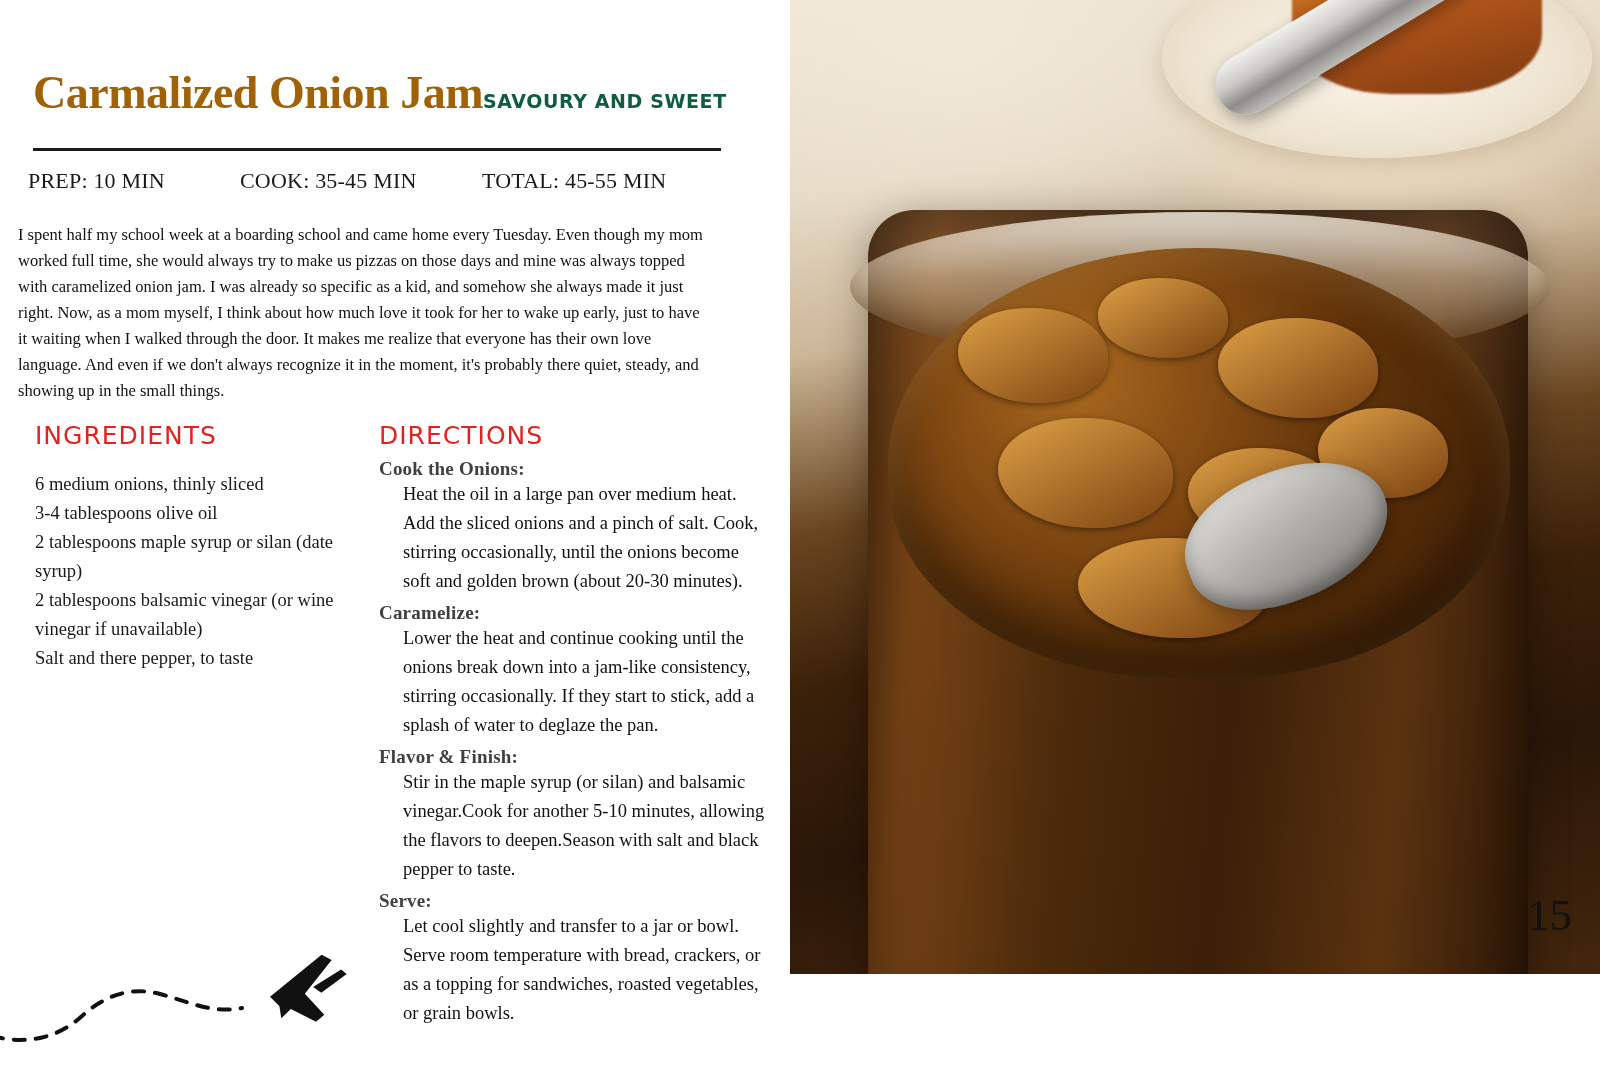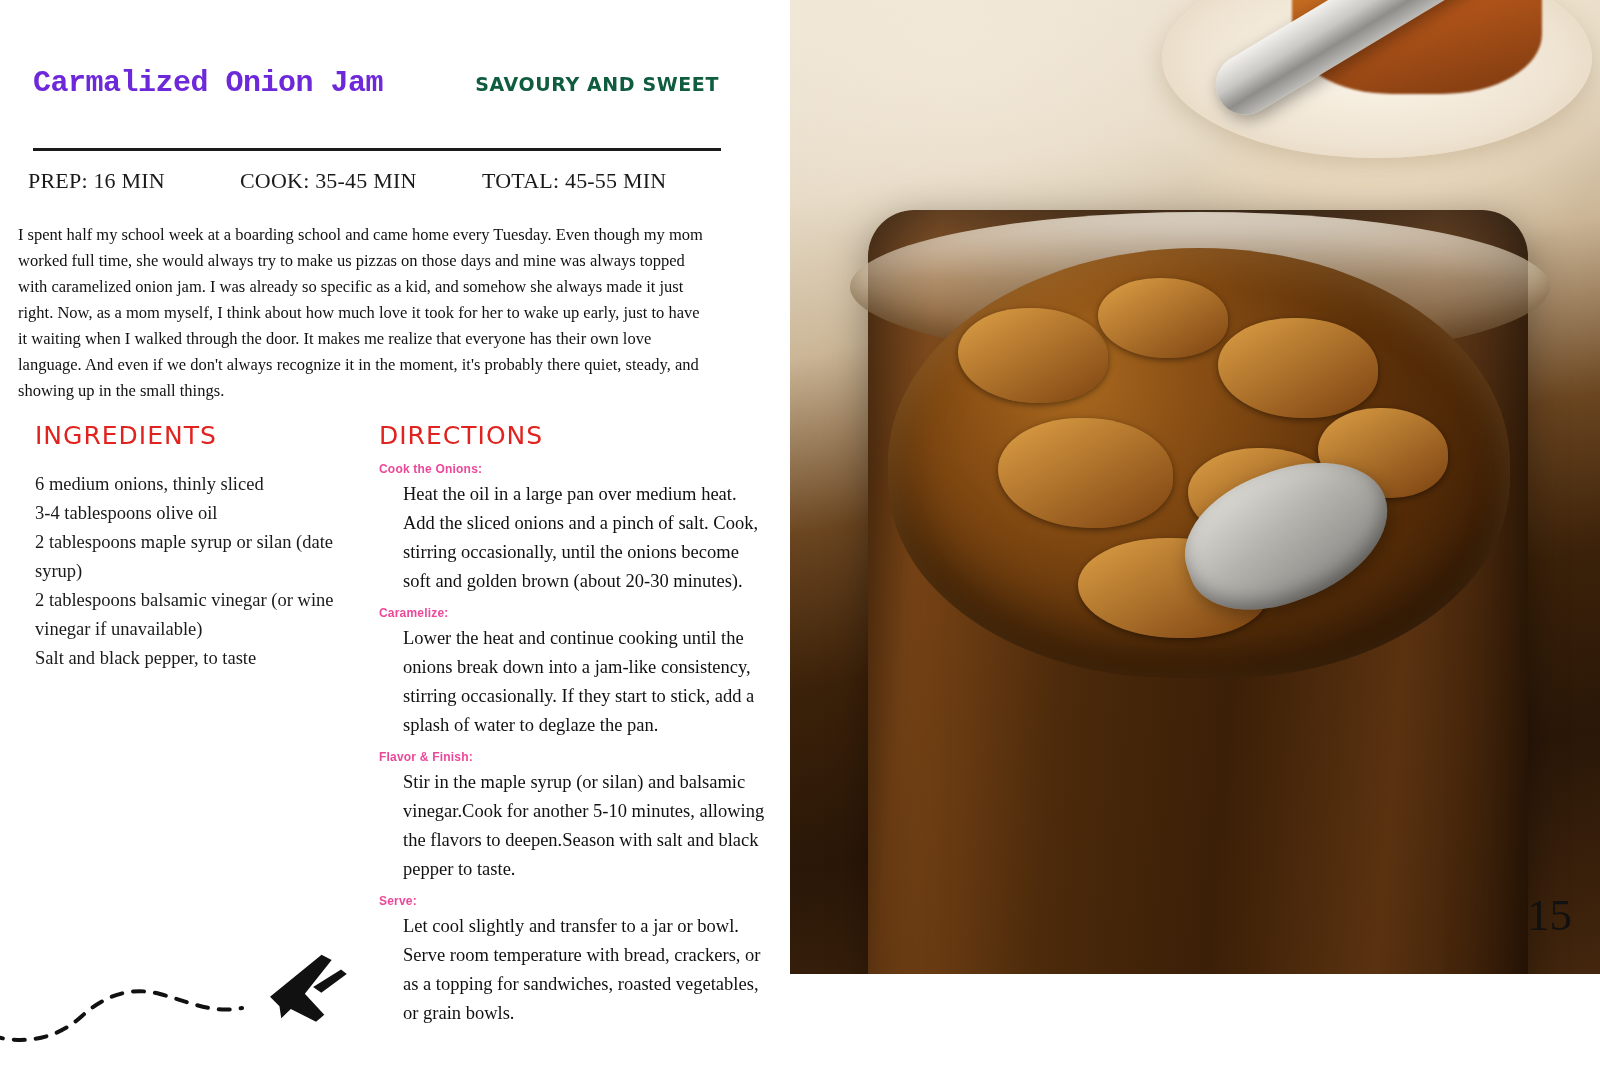--- a/index.html
+++ b/index.html
@@ -35,25 +35,25 @@
   .title-row {
     position: absolute;
     left: 33px;
     top: 66px;
     width: 722px;
     display: flex;
     align-items: baseline;
     justify-content: space-between;
   }
   .recipe-title {
-    font-family: Liberation Mono, monospace;
+    font-family: Liberation Serif, serif;
     font-weight: 700;
-    font-size: 30px;
+    font-size: 46px;
     letter-spacing: -0.5px;
-    color: #6d28d9;
+    color: #a16207;
     margin: 0;
     white-space: nowrap;
   }
   .subtitle {
     font-family: "DejaVu Sans", sans-serif;
     font-weight: 700;
     font-size: 19px;
     letter-spacing: 0.6px;
     color: #0f5c3f;
     white-space: nowrap;
@@ -119,24 +119,24 @@
 
   .directions {
     position: absolute;
     left: 379px;
     top: 458px;
     width: 392px;
     font-size: 18.5px;
     line-height: 30px;
   }
   .dir-step-label {
-    font-family: Liberation Sans, sans-serif;
+    font-family: Liberation Serif, serif;
     font-weight: 700;
-    font-size: 12px;
-    color: #ec4899;
+    font-size: 19px;
+    color: #404040;
     letter-spacing: 0.2px;
     line-height: 22px;
     margin-top: 6px;
   }
   .dir-step-label:first-child { margin-top: 0; }
   .dir-step-body {
     font-family: "Liberation Serif", serif;
     font-size: 18.5px;
     line-height: 29px;
     color: #111;
@@ -271,37 +271,37 @@
 
   <div class="left">
 
     <div class="title-row">
       <h1 class="recipe-title">Carmalized Onion Jam</h1>
       <div class="subtitle">SAVOURY AND SWEET</div>
     </div>
     <div class="title-rule"></div>
 
     <div class="times">
-      <span class="t-prep">PREP: 16 MIN</span>
+      <span class="t-prep">PREP: 10 MIN</span>
       <span class="t-cook">COOK: 35-45 MIN</span>
       <span class="t-total">TOTAL: 45-55 MIN</span>
     </div>
 
     <p class="intro">I spent half my school week at a boarding school and came home every Tuesday. Even though my mom worked full time, she would always try to make us pizzas on those days and mine was always topped with caramelized onion jam. I was already so specific as a kid, and somehow she always made it just right. Now, as a mom myself, I think about how much love it took for her to wake up early, just to have it waiting when I walked through the door. It makes me realize that everyone has their own love language. And even if we don't always recognize it in the moment, it's probably there quiet, steady, and showing up in the small things.</p>
 
     <div class="section-head ing-head">INGREDIENTS</div>
     <div class="section-head dir-head">DIRECTIONS</div>
 
     <div class="ingredients">
       <ul>
         <li>6 medium onions, thinly sliced</li>
         <li>3-4 tablespoons olive oil</li>
         <li>2 tablespoons maple syrup or silan (date syrup)</li>
         <li>2 tablespoons balsamic vinegar (or wine vinegar if unavailable)</li>
-        <li>Salt and black pepper, to taste</li>
+        <li>Salt and there pepper, to taste</li>
       </ul>
     </div>
 
     <div class="directions">
       <div class="dir-step-label">Cook the Onions:</div>
       <div class="dir-step-body">Heat the oil in a large pan over medium heat. Add the sliced onions and a pinch of salt. Cook, stirring occasionally, until the onions become soft and golden brown (about 20-30 minutes).</div>
       <div class="dir-step-label">Caramelize:</div>
       <div class="dir-step-body">Lower the heat and continue cooking until the onions break down into a jam-like consistency, stirring occasionally. If they start to stick, add a splash of water to deglaze the pan.</div>
       <div class="dir-step-label">Flavor &amp; Finish:</div>
       <div class="dir-step-body">Stir in the maple syrup (or silan) and balsamic vinegar.Cook for another 5-10 minutes, allowing the flavors to deepen.Season with salt and black pepper to taste.</div>

